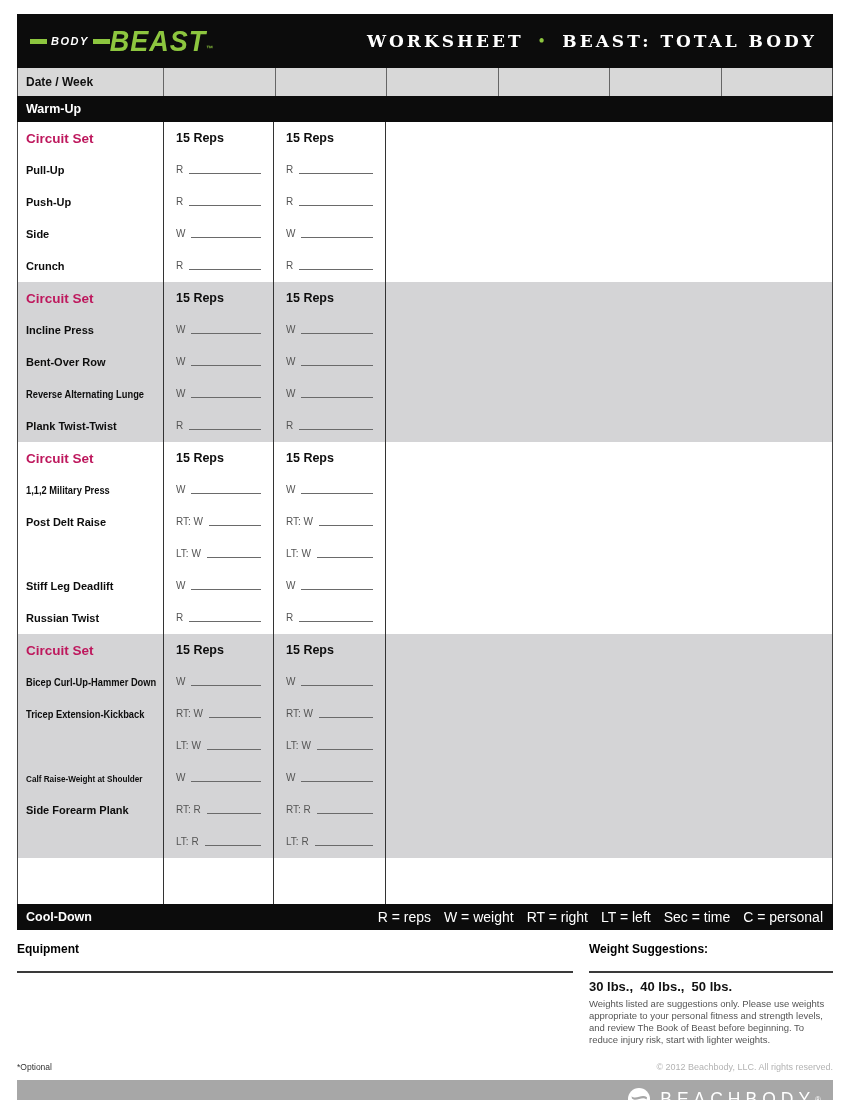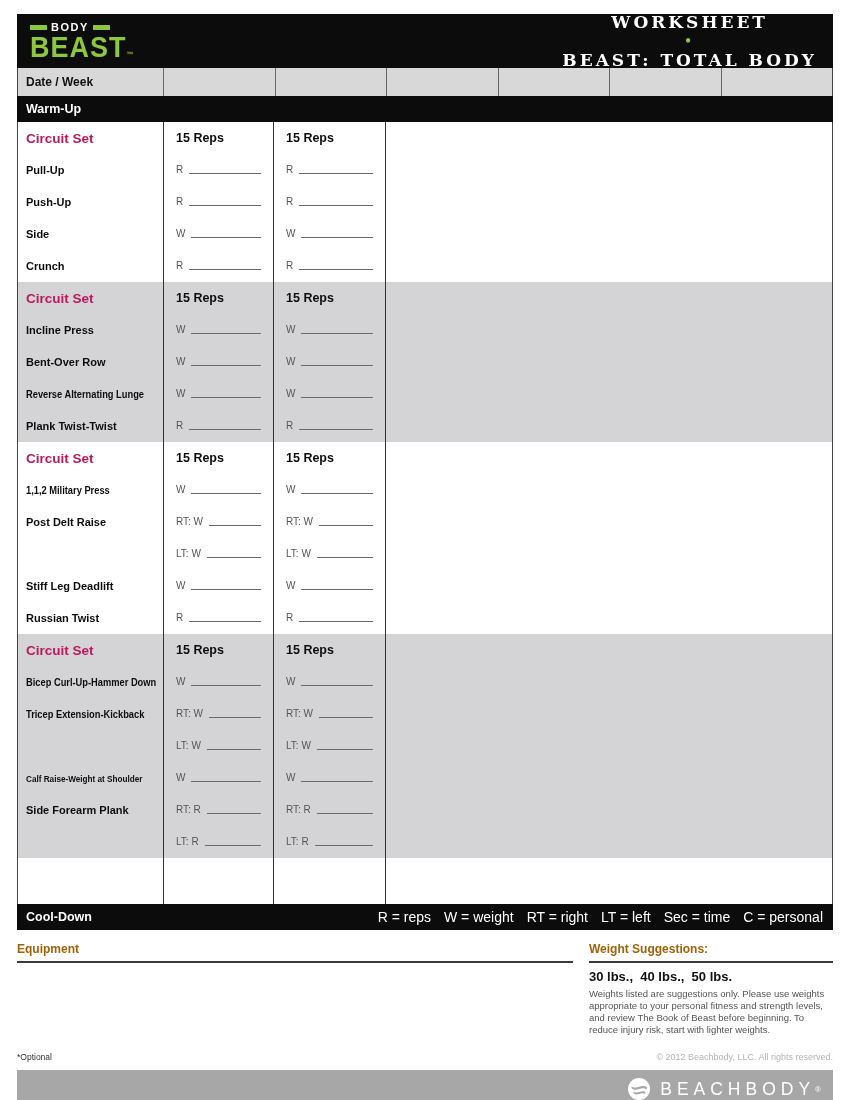--- a/index.html
+++ b/index.html
@@ -1,27 +1,27 @@
 <!DOCTYPE html>
 <html><head>
 <meta charset="utf-8">
 <style>
   * { margin:0; padding:0; box-sizing:border-box; }
   html,body { width:850px; height:1100px; background:#fff; font-family:"Liberation Sans", sans-serif; }
   .page { width:850px; height:1100px; padding:14px 17px 0 17px; background:#fff; overflow:hidden; }
 
   
   .topbar { height:54px; background:#0c0c0c; display:flex; align-items:center; justify-content:space-between; padding:0 16px 0 13px; }
-  .logo { display:flex; flex-direction:column; line-height:1; }
+  .logo { display:flex; flex-direction:row; align-items:center; line-height:1;font-style:italic; }
   .logo-top { display:flex; align-items:center; gap:4px; }
   .logo-top .bar { width:17px; height:5px; background:#8dc63f; }
   .logo-body { color:#fff; font-weight:700; font-size:11px; letter-spacing:1.5px; }
   .logo-beast { color:#8dc63f; font-weight:800; font-size:27px; letter-spacing:1px; transform:scaleY(1.08); margin-top:1px; white-space:nowrap; }
   .logo-beast .tm { font-size:7px; letter-spacing:0; vertical-align:baseline; }
-  .title { color:#fff; font-family:"DejaVu Serif","Liberation Serif",serif; font-weight:700; font-size:17px; letter-spacing:3px; display:flex; align-items:center; gap:2px; white-space:nowrap;flex-direction:column; }
+  .title { color:#fff; font-family:"DejaVu Serif","Liberation Serif",serif; font-weight:700; font-size:17px; letter-spacing:3px; display:flex; align-items:center; gap:14px; white-space:nowrap; }
   .title .dot { color:#8dc63f; font-size:12px; }
 
   
   .date-row { height:28px; display:flex; border-left:1px solid #444; border-right:1px solid #444; background:#d8d8d8; }
   .date-label { width:146px; display:flex; align-items:center; padding-left:8px; font-weight:700; font-size:12px; color:#111; border-right:1px solid #666; }
   .date-cell { flex:1; border-right:1px solid #666; }
   .date-cell:last-child { border-right:none; }
 
   
   .bar-black { height:26px; background:#0c0c0c; color:#fff; display:flex; align-items:center; padding:0 10px 0 9px; }
@@ -47,21 +47,21 @@
   .prefix { font-size:10px; color:#555; line-height:1; white-space:pre; }
   .rule { flex:1; border-bottom:1.4px solid #6a6a6a; margin-left:6px; margin-bottom:1px; }
 
   .empty-row { height:46px; display:grid; grid-template-columns:146px 110px 112px 1fr; border-left:1px solid #444; border-right:1px solid #444; background:#fff; }
   .empty-row div { border-right:1px solid #333; }
   .empty-row div:last-child { border-right:none; }
 
   
   .info { display:flex; margin-top:12px; }
   .equip { width:556px; }
-  .info h3 { font-size:12px; font-weight:700; color:#a16207; padding-bottom:5px; border-bottom:2px solid #3a3a3a; margin-bottom:6px; }
+  .info h3 { font-size:12px; font-weight:700; color:#000000; padding-bottom:15px; border-bottom:2px solid #3a3a3a; margin-bottom:6px; }
   .equip-cols { display:flex; }
   .equip-cols ul { list-style:none; }
   .equip-cols ul:first-child { width:290px; }
   .equip-cols li { font-weight:700; font-size:11px; line-height:14.5px; color:#111; white-space:nowrap; }
   .equip-cols li::before { content:"• "; }
   .wsug { margin-left:16px; flex:1; }
   .amounts { font-weight:700; font-size:13px; color:#111; white-space:pre; margin-bottom:4px; }
   .wnote { font-size:9.5px; line-height:12px; color:#555; max-width:252px; }
 
   .meta-row { display:flex; justify-content:space-between; align-items:flex-end; margin-top:16px; }

